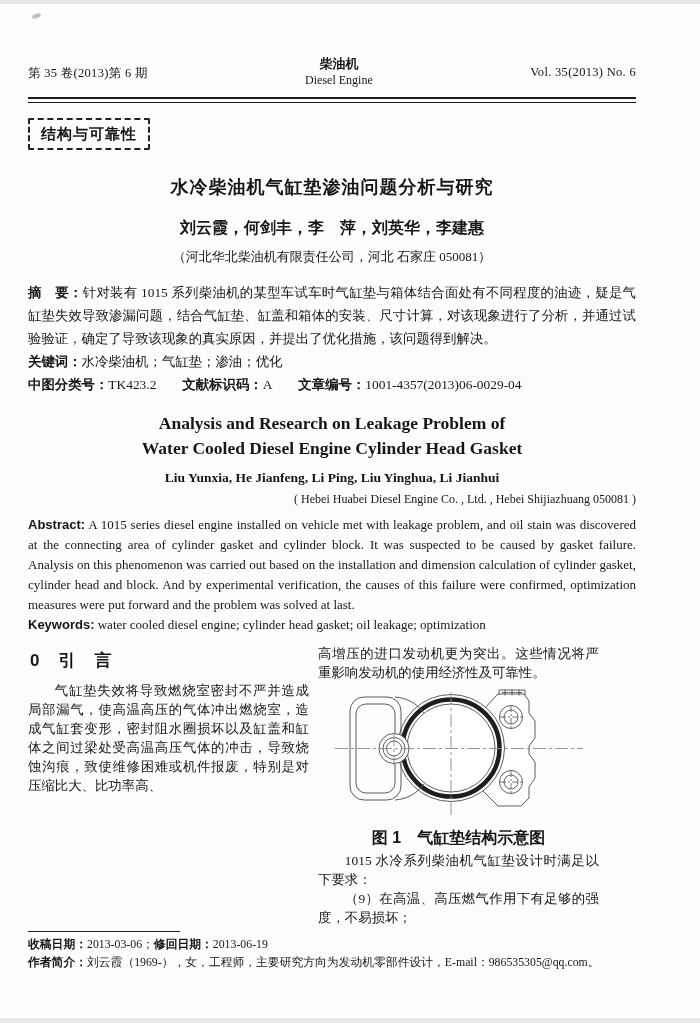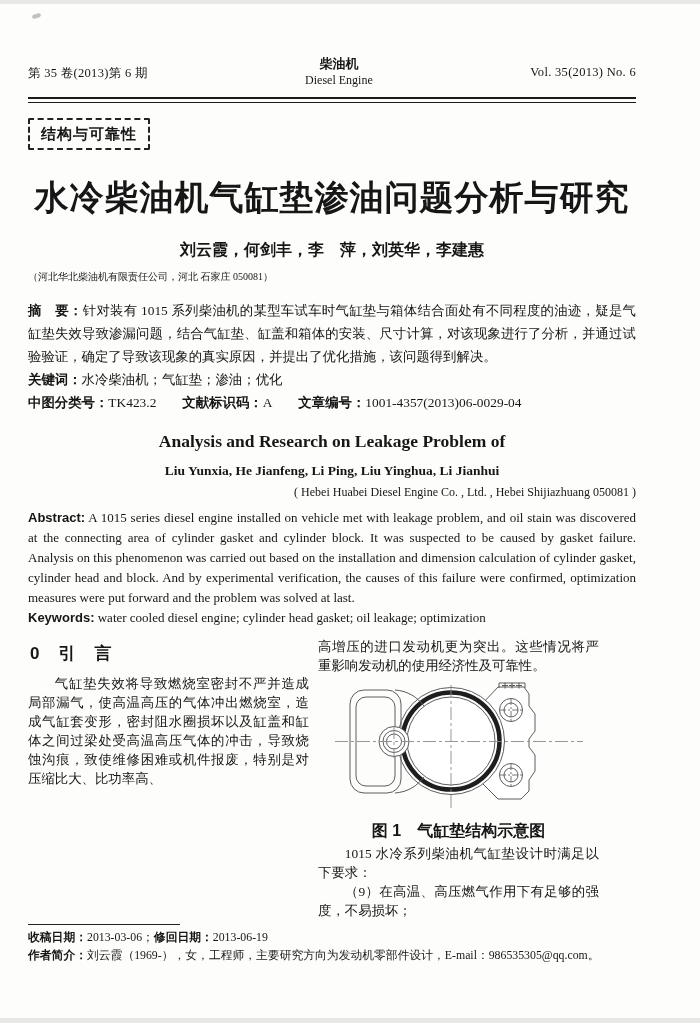--- a/index.html
+++ b/index.html
@@ -18,25 +18,25 @@
   .jhead .side { font-size:12.5px; padding-top:9px; letter-spacing:.3px; }
   .jhead .mid { text-align:center; line-height:1.3; }
   .jhead .mid .cn { font-size:13px; font-weight:bold; }
   .jhead .mid .en { font-size:12px; font-weight:normal; }
   .rule2 { margin-top:5px; height:6px; border-top:2.5px solid #1b1b1b; border-bottom:1.5px solid #1b1b1b; }
 
   .tagbox { display:inline-block; margin-top:15px; border:2px dashed #222; border-radius:2px;
     padding:5px 11px 4px; font-family:"Liberation Sans","DejaVu Sans",sans-serif;
     font-size:15px; font-weight:bold; letter-spacing:1px; }
 
-  h1.title-cn { margin-top:25px; text-align:center; font-size:34px; letter-spacing:1px;
+  h1.title-cn { margin-top:25px; text-align:center; font-size:18px; letter-spacing:1px;
     font-family:"Liberation Sans","DejaVu Sans",sans-serif; font-weight:bold; }
   .authors-cn { margin-top:19px; text-align:center; font-size:16px; font-weight:bold;
     font-family:"Liberation Sans","DejaVu Sans",sans-serif; }
-  .affil-cn { margin-top:9px; text-align:left; font-size:10px; }
+  .affil-cn { margin-top:9px; text-align:center; font-size:13px; }
 
   .abs-cn { margin-top:15px; font-size:13.4px; line-height:23px; text-align:justify; }
   .abs-cn .lbl, .meta .lbl { font-family:"Liberation Sans","DejaVu Sans",sans-serif; font-weight:bold; font-style:normal; }
   .abs-cn .kaiti { }
   .meta { font-size:13.4px; line-height:23px; }
   .meta .gap { display:inline-block; width:26px; }
 
   .title-en { margin-top:15px; text-align:center; font-size:17.5px; font-weight:bold; line-height:25px; }
   .authors-en { margin-top:9px; text-align:center; font-size:13.5px; font-weight:bold; }
   .affil-en { margin-top:6px; text-align:right; font-size:12px; }
@@ -90,20 +90,21 @@
     <div>
       <span class="lbl">关键词：</span><span>水冷柴油机；气缸垫；渗油；优化</span>
     </div>
     <div class="meta">
       <span class="lbl">中图分类号：</span><span>TK423.2</span><span class="gap"></span><span class="lbl">文献标识码：</span><span>A</span><span class="gap"></span><span class="lbl">文章编号：</span><span>1001-4357(2013)06-0029-04</span>
     </div>
   </div>
 
   <div class="title-en">
     <div>Analysis and Research on Leakage Problem of</div>
+    <div>Water Cooled Diesel Engine Cylinder Head Gasket</div>
   </div>
   <div class="authors-en">Liu Yunxia, He Jianfeng, Li Ping, Liu Yinghua, Li Jianhui</div>
   <div class="affil-en">( Hebei Huabei Diesel Engine Co. , Ltd. , Hebei Shijiazhuang 050081 )</div>
 
   <div class="abs-en">
     <span class="lbl">Abstract:</span>
     <span>A 1015 series diesel engine installed on vehicle met with leakage problem, and oil stain was discovered at the connecting area of cylinder gasket and cylinder block. It was suspected to be caused by gasket failure. Analysis on this phenomenon was carried out based on the installation and dimension calculation of cylinder gasket, cylinder head and block. And by experimental verification, the causes of this failure were confirmed, optimization measures were put forward and the problem was solved at last.</span>
     <div>
       <span class="lbl">Keywords:</span>
       <span>water cooled diesel engine; cylinder head gasket; oil leakage; optimization</span>

